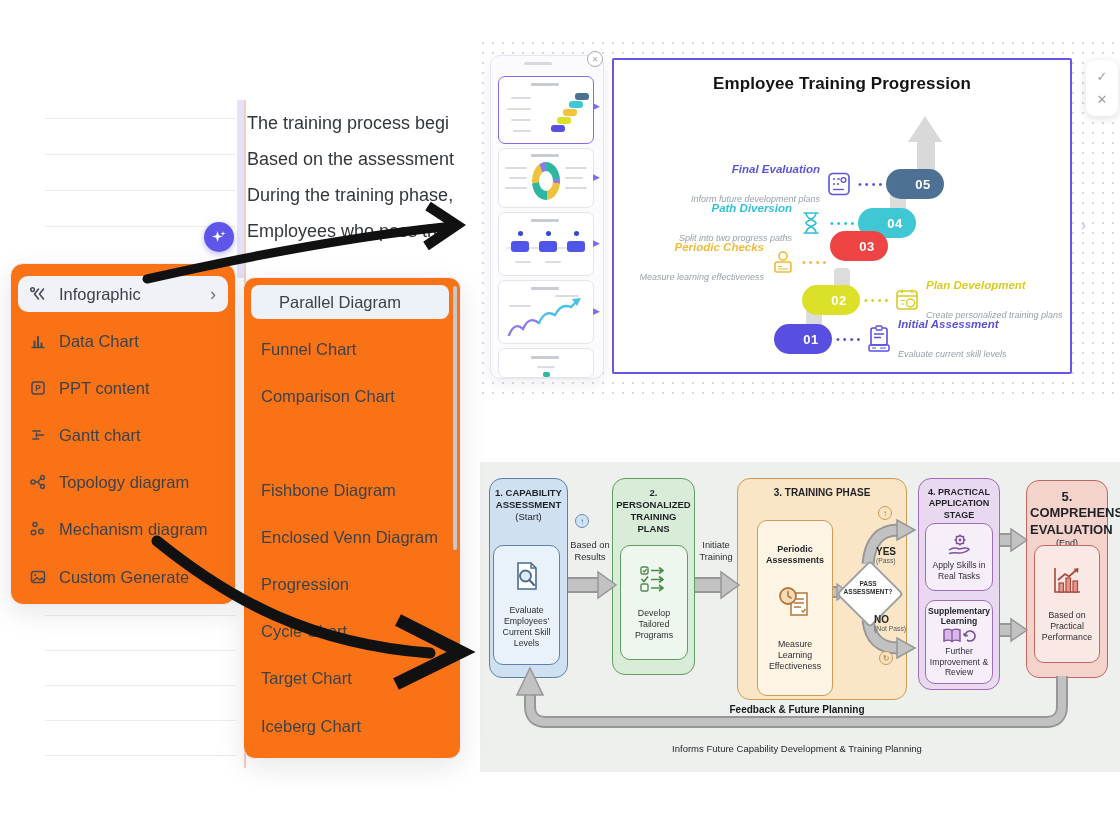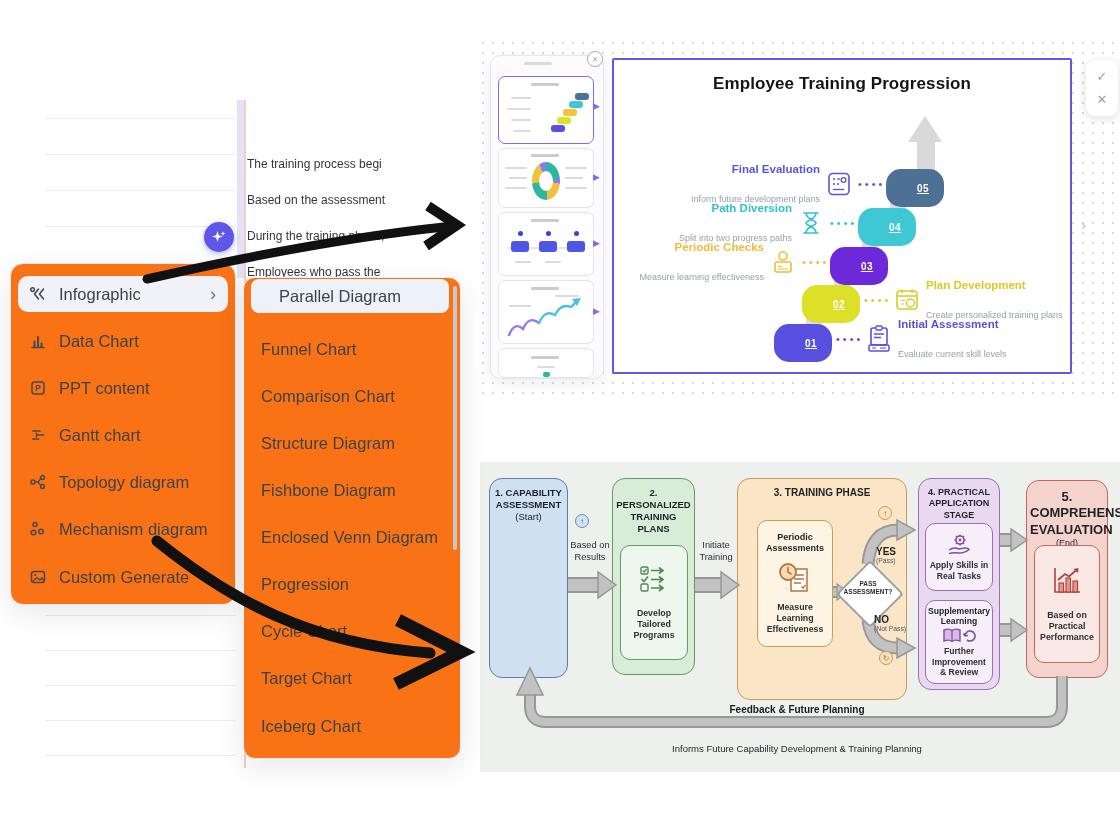--- a/index.html
+++ b/index.html
@@ -1,20 +1,20 @@
 <!DOCTYPE html>
 <html><head>
 <meta charset="utf-8">
 <style>
   html,body{margin:0;padding:0;background:#fff;}
   #app{position:relative;width:1120px;height:840px;overflow:hidden;background:#fff;
        font-family:"Liberation Sans", sans-serif;}
   .abs{position:absolute;}
   .hline{position:absolute;left:45px;width:191px;height:1px;background:#ececec;}
-  .bgtext{position:absolute;left:247px;height:22px;font-size:12px;color:#33373c;white-space:nowrap;margin-top:44px;}
+  .bgtext{position:absolute;left:247px;height:22px;font-size:18px;color:#33373c;white-space:nowrap;}
   
   .card{position:absolute;background:#f97316;border:1px solid #eeeef2;border-radius:13px;
         box-shadow:0 8px 28px rgba(20,20,40,.10);}
   .menu-item{position:absolute;left:7px;width:210px;height:36px;display:flex;align-items:center;
              gap:12px;padding-left:11px;box-sizing:border-box;border-radius:10px;cursor:pointer;}
   .menu-item.active{background:#f1f2f8;}
   .mi-label{font-size:16.5px;color:#3d4249;}
   .mi-chev{position:absolute;right:12px;font-size:18px;color:#6b7077;line-height:1;}
   .sub-item{position:absolute;left:7px;width:198px;height:34px;display:flex;align-items:center;
             padding-left:10px;box-sizing:border-box;border-radius:8px;cursor:pointer;}
@@ -27,42 +27,42 @@
          border:1px solid #e6e6f0;border-radius:10px;box-shadow:0 4px 14px rgba(30,30,60,.08);}
   .thumb{position:absolute;left:7px;width:94px;background:#fff;border:1px solid #e4e4ec;border-radius:7px;overflow:hidden;}
   .thumb.sel{border:1.5px solid #7b6cf0;}
   .tbar{position:absolute;left:33px;top:6px;width:28px;height:3px;background:#d8d8e0;border-radius:2px;}
   .gline{position:absolute;height:2px;background:#d9dce3;border-radius:1px;}
   .play{position:absolute;left:102px;font-size:9px;color:#7b6cf0;line-height:1;cursor:pointer;}
   .maincard{position:absolute;left:134px;top:20px;width:456px;height:312px;background:#fff;
             border:2px solid #6456e8;border-radius:2px;}
   .ptitle{position:absolute;left:0;top:14px;width:100%;text-align:center;font-size:17px;
           font-weight:800;color:#141414;letter-spacing:.1px;}
-  .pill{position:absolute;width:58px;height:38px;border-radius:15px;color:#fff;font-size:10px;
+  .pill{position:absolute;width:58px;height:30px;border-radius:15px;color:#fff;font-size:13px;
         font-weight:bold;display:flex;align-items:center;justify-content:center;padding-left:16px;
-        box-sizing:border-box;letter-spacing:.5px;z-index:2;text-decoration:underline;}
+        box-sizing:border-box;letter-spacing:.5px;z-index:2;}
   .conn{position:absolute;width:16px;height:24px;background:#dcdcdc;border-radius:4px;z-index:1;}
   .steprow{position:absolute;display:flex;align-items:center;gap:6px;height:36px;z-index:3;}
-  .stept{width:140px;display:flex;flex-direction:column;}
+  .stept{width:140px;display:flex;flex-direction:column;font-style:italic;}
   .stept.r{text-align:right;align-items:flex-end;}
   .stept.l{text-align:left;align-items:flex-start;width:160px;}
   .st-title{font-size:11.5px;font-weight:bold;line-height:1.15;white-space:nowrap;}
   .st-sub{font-size:9px;color:#98a0ab;line-height:1.2;margin-top:18px;white-space:nowrap;}
   .dots4{font-size:11px;letter-spacing:3px;line-height:1;width:24px;}
   .approve{position:absolute;left:608px;top:22px;width:32px;height:56px;background:#fff;border-radius:9px;
            box-shadow:0 2px 10px rgba(20,20,40,.14);display:flex;flex-direction:column;align-items:center;justify-content:space-evenly;}
   .approve span{font-size:13px;color:#9aa0a6;cursor:pointer;line-height:1;}
   
   .flow{position:absolute;left:480px;top:462px;width:640px;height:310px;background:#edf0ec;}
   .stage{position:absolute;border-radius:13px;box-sizing:border-box;z-index:1;}
   .stage-title{font-weight:bold;font-size:9.5px;color:#1e2126;text-align:center;padding:8px 3px 0 3px;line-height:1.25;}
   .stage-sub{font-size:9.5px;color:#1e2126;text-align:center;line-height:1.2;}
   .inner{position:absolute;border-radius:10px;box-sizing:border-box;display:flex;flex-direction:column;
          align-items:center;justify-content:space-evenly;padding:4px 2px;z-index:1;}
-  .itext{font-size:8.8px;color:#2c2f33;text-align:center;line-height:1.25;font-weight:bold;}
+  .itext{font-size:8.8px;color:#2c2f33;text-align:center;line-height:1.25;}
   .ititle{font-size:9px;font-weight:bold;color:#1e2126;text-align:center;line-height:1.2;}
   .flowsvg{position:absolute;left:0;top:0;z-index:2;pointer-events:none;}
   .diamond{position:absolute;left:366px;top:108px;width:44px;height:44px;background:#fff;
            border:2px solid #9aa0a0;transform:rotate(45deg);border-radius:4px;z-index:3;}
   .dlabel{position:absolute;left:361px;top:118px;width:54px;text-align:center;font-size:6.5px;
           font-weight:bold;color:#2c2f33;line-height:1.2;z-index:4;}
   .branch{position:absolute;z-index:4;line-height:1.1;}
   .branch b{font-size:10px;color:#1e2126;display:block;}
   .branch i{font-size:6.8px;font-style:normal;color:#55595e;display:block;}
   .circ{position:absolute;width:14px;height:14px;border-radius:50%;display:flex;align-items:center;
@@ -188,21 +188,21 @@
       <div class="abs" style="left:294px;top:56px;width:0;height:0;border-left:17px solid transparent;border-right:17px solid transparent;border-bottom:26px solid #d9d9d9;"></div>
       <div class="abs" style="left:303px;top:80px;width:18px;height:32px;background:#d9d9d9;"></div>
 
       <div class="conn" style="left:192px;top:246px;"></div>
       <div class="conn" style="left:220px;top:208px;"></div>
       <div class="conn" style="left:248px;top:169px;"></div>
       <div class="conn" style="left:276px;top:130px;"></div>
 
       <div class="pill" style="left:272px;top:109px;background:#4d7195;">05</div>
       <div class="pill" style="left:244px;top:148px;background:#3fc8d4;">04</div>
-      <div class="pill" style="left:216px;top:187px;background:#6d28d9;">03</div>
+      <div class="pill" style="left:216px;top:171px;background:#ef4444;">03</div>
       <div class="pill" style="left:188px;top:225px;background:#dce028;">02</div>
       <div class="pill" style="left:160px;top:264px;background:#584fe0;">01</div>
 
       <div class="steprow" style="left:66px;top:106px;">
         <div class="stept r">
           <div class="st-title" style="color:#5a55d8;">Final Evaluation</div>
           <div class="st-sub">Inform future development plans</div>
         </div>
         <svg width="26" height="26" viewBox="0 0 26 26">
           <rect x="3" y="2.5" width="20" height="21" rx="4" fill="none" stroke="#5a55d8" stroke-width="1.6"></rect>
@@ -303,41 +303,50 @@
       <polygon points="531,67 531,89 547,78" fill="#c2c2c2" stroke="#979797" stroke-width="1.5"></polygon>
       <path d="M 520 168 L 532 168" stroke="#979797" stroke-width="14"></path>
         <path d="M 520 168 L 532 168" stroke="#c2c2c2" stroke-width="10"></path>
       <polygon points="531,157 531,179 547,168" fill="#c2c2c2" stroke="#979797" stroke-width="1.5"></polygon>
     </svg>
 
     <div class="stage" style="left:9px;top:16px;width:79px;height:200px;background:#cfe0f1;border:1.5px solid #5d81ad;">
       <div class="stage-title">1. CAPABILITY ASSESSMENT</div>
       <div class="stage-sub">(Start)</div>
     </div>
+    <div class="inner" style="left:13px;top:83px;width:67px;height:120px;background:#e9f1fa;border:1.5px solid #5d81ad;">
+      <svg width="30" height="32" viewBox="0 0 30 32">
+        <path d="M6 2 H19 L24 7 V28 H6 Z" fill="#fff" stroke="#4a6c92" stroke-width="1.6"></path>
+        <path d="M19 2 V7 H24" fill="none" stroke="#4a6c92" stroke-width="1.4"></path>
+        <circle cx="13.5" cy="15" r="5.5" fill="#dfeaf5" stroke="#4a6c92" stroke-width="1.8"></circle>
+        <path d="M17.5 19 L22 24" stroke="#4a6c92" stroke-width="2.2" stroke-linecap="round"></path>
+      </svg>
+      <div class="itext">Evaluate Employees' Current Skill Levels</div>
+    </div>
 
     <div class="stage" style="left:132px;top:16px;width:83px;height:197px;background:#d8ecd8;border:1.5px solid #5f9e60;">
       <div class="stage-title">2. PERSONALIZED TRAINING PLANS</div>
     </div>
     <div class="inner" style="left:140px;top:83px;width:68px;height:115px;background:#eef7ee;border:1.5px solid #5f9e60;">
       <svg width="32" height="30" viewBox="0 0 32 30">
         <rect x="3" y="3" width="7" height="7" rx="1.5" fill="#fff" stroke="#4e8a4e" stroke-width="1.4"></rect>
         <path d="M4.8 6.5 L6.3 8 L8.6 4.8" fill="none" stroke="#4e8a4e" stroke-width="1.4"></path>
         <path d="M13 6.5 H24 M21 3.5 L25 6.5 L21 9.5" fill="none" stroke="#4e8a4e" stroke-width="1.6"></path>
         <path d="M3.5 15 L6 17.5 L10 12.5" fill="none" stroke="#4e8a4e" stroke-width="1.6"></path>
         <path d="M13 15.5 H24 M21 12.5 L25 15.5 L21 18.5" fill="none" stroke="#4e8a4e" stroke-width="1.6"></path>
         <rect x="3" y="20" width="7" height="7" rx="1.5" fill="#fff" stroke="#4e8a4e" stroke-width="1.4"></rect>
         <path d="M13 24 H24 M21 21 L25 24 L21 27" fill="none" stroke="#4e8a4e" stroke-width="1.6"></path>
       </svg>
       <div class="itext">Develop Tailored Programs</div>
     </div>
 
     <div class="stage" style="left:257px;top:16px;width:170px;height:222px;background:#fae5c6;border:1.5px solid #cf9a51;">
       <div class="stage-title" style="font-size:10px;">3. TRAINING PHASE</div>
     </div>
-    <div class="inner" style="left:277px;top:58px;width:76px;height:127px;background:#fdf4e3;border:1.5px solid #cf9a51;">
+    <div class="inner" style="left:277px;top:58px;width:76px;height:176px;background:#fdf4e3;border:1.5px solid #cf9a51;">
       <div class="ititle">Periodic Assessments</div>
       <svg width="36" height="34" viewBox="0 0 36 34">
         <path d="M14 8 H30 V30 H14 Z" fill="#fff" stroke="#b5763a" stroke-width="1.5"></path>
         <path d="M17 14 H27 M17 18 H27 M17 22 H24 M24.5 25.5 L26 27 L28.5 24" fill="none" stroke="#b5763a" stroke-width="1.3"></path>
         <circle cx="11" cy="11" r="8" fill="#f6dcb5" stroke="#b5763a" stroke-width="1.8"></circle>
         <path d="M11 6.5 V11 L14 13" fill="none" stroke="#b5763a" stroke-width="1.6" stroke-linecap="round"></path>
       </svg>
       <div class="itext">Measure Learning Effectiveness</div>
     </div>
 
@@ -458,31 +467,28 @@
       <svg width="18" height="18" viewBox="0 0 18 18">
         <rect x="2.5" y="3.5" width="13" height="11" rx="2.5" fill="none" stroke="#454a52" stroke-width="1.5"></rect>
         <circle cx="6.2" cy="7" r="1.1" fill="#454a52"></circle>
         <path d="M4 13 L8 9.5 L10.8 12 L12.8 10 L15.2 12.5" fill="none" stroke="#454a52" stroke-width="1.4" stroke-linejoin="round"></path>
       </svg>
       <span class="mi-label">Custom Generate</span>
     </div>
   </div>
 
   <div class="card" style="left:243px;top:277px;width:216px;height:480px;border-radius:12px;">
-    <div class="sub-item active" style="top:1px;padding-left:28px;">
+    <div class="sub-item active" style="top:7px;padding-left:28px;">
         <span class="sub-label">Parallel Diagram</span>
       </div>
     <div class="sub-item" style="top:54px;">
         <span class="sub-label">Funnel Chart</span>
       </div>
     <div class="sub-item" style="top:101px;">
         <span class="sub-label">Comparison Chart</span>
-      </div>
-    <div class="sub-item" style="top:148px;">
-        <span class="sub-label">Structure Diagram</span>
       </div>
     <div class="sub-item" style="top:195px;">
         <span class="sub-label">Fishbone Diagram</span>
       </div>
     <div class="sub-item" style="top:242px;">
         <span class="sub-label">Enclosed Venn Diagram</span>
       </div>
     <div class="sub-item" style="top:289px;">
         <span class="sub-label">Progression</span>
       </div>

